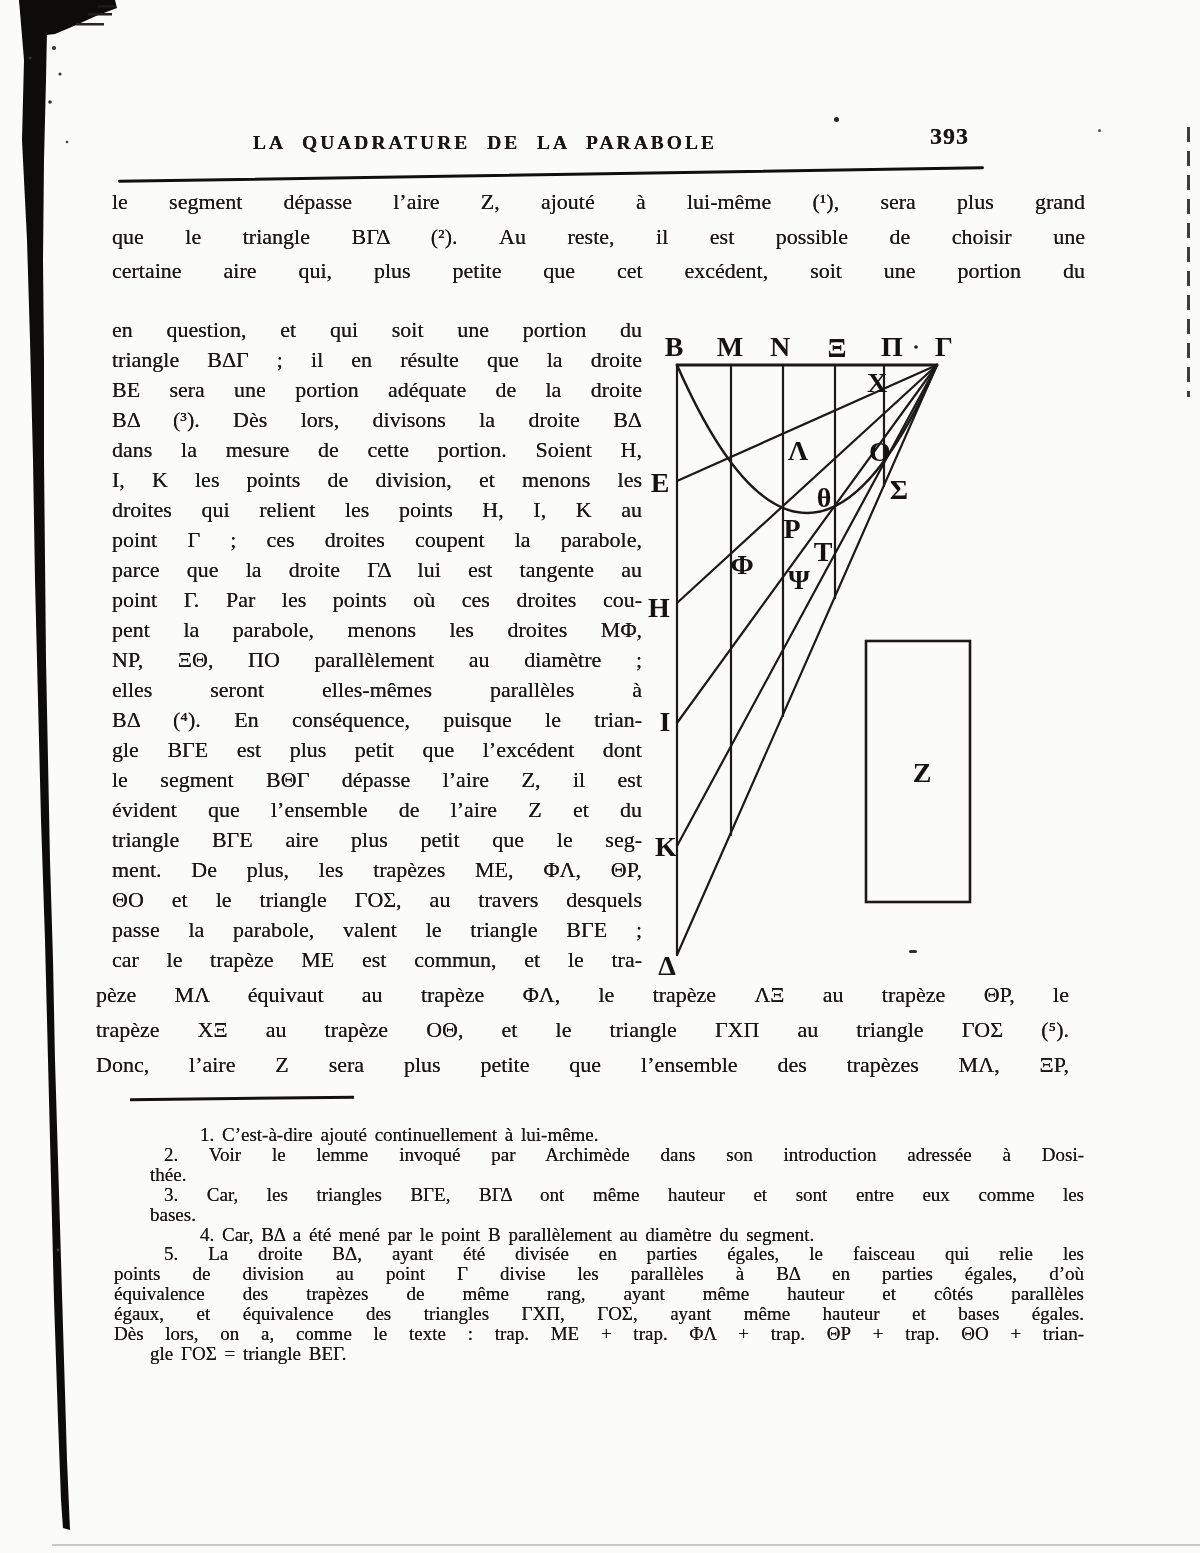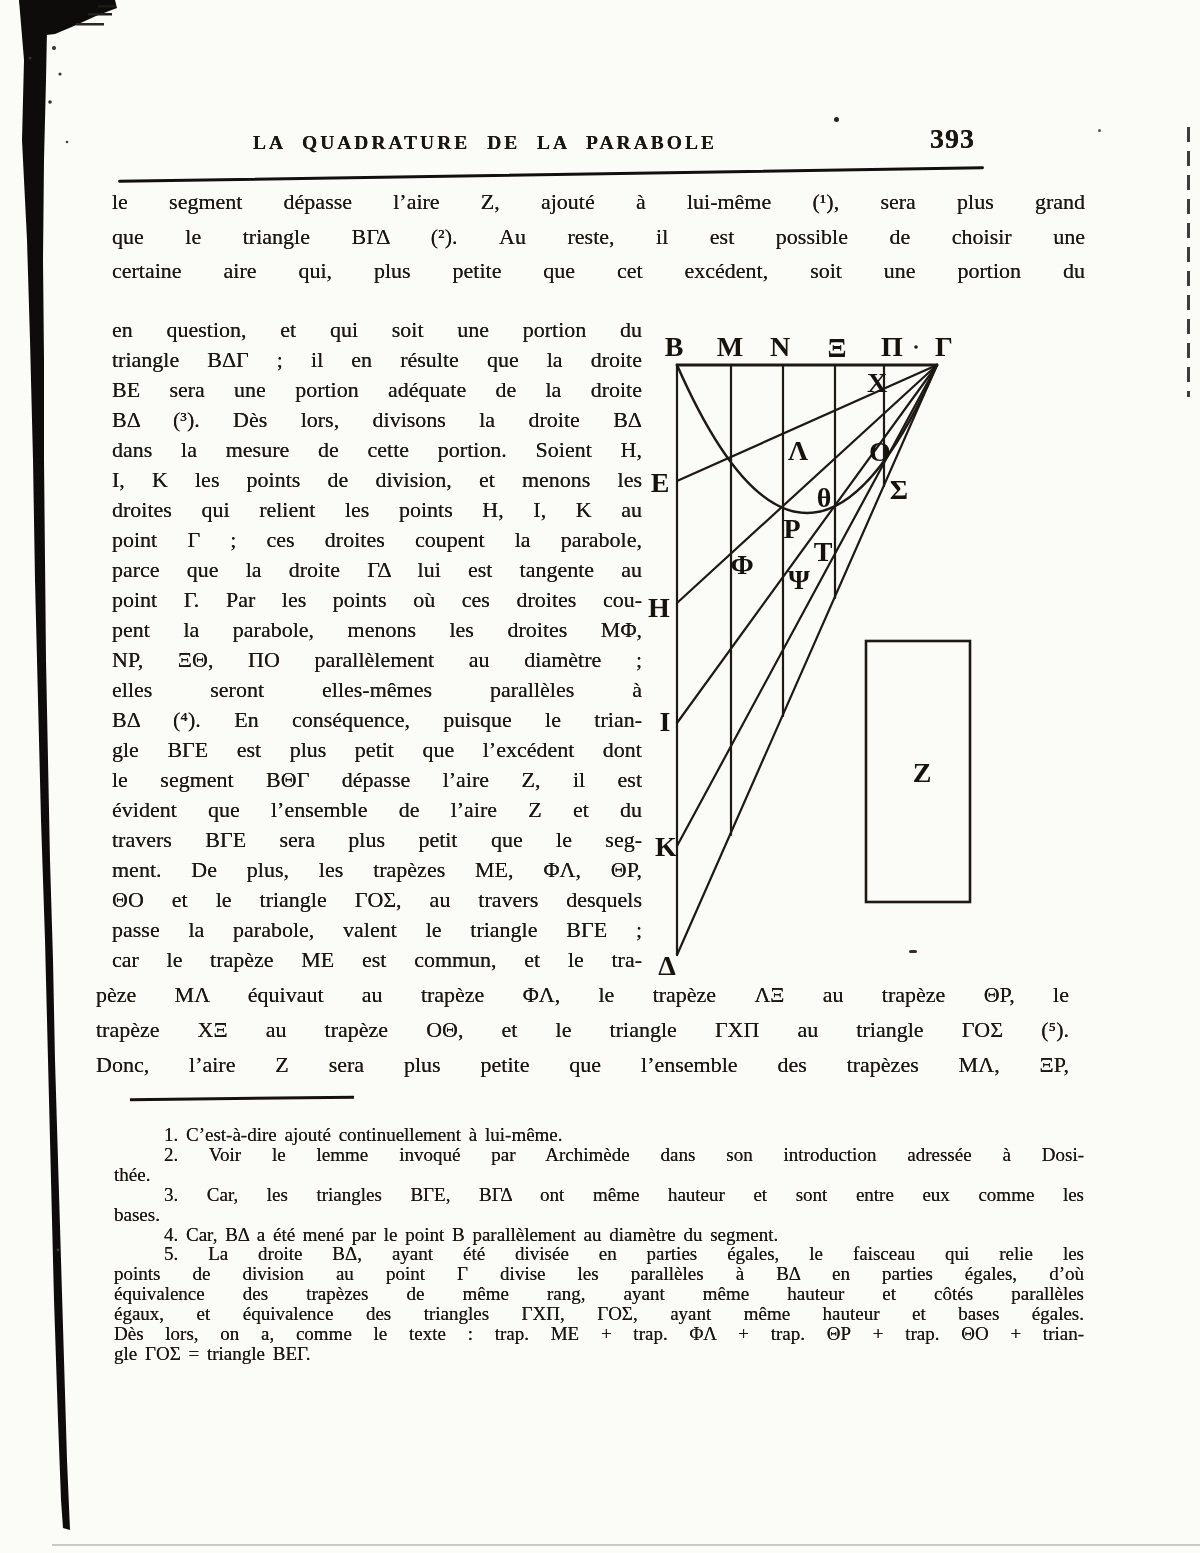--- a/index.html
+++ b/index.html
@@ -14,21 +14,21 @@
 
   
   .running-title{
     position:absolute; left:240px; top:132px; width:490px;
     text-align:center; font-size:19.5px; font-weight:bold;
     letter-spacing:3px; word-spacing:9px;
     text-shadow:0 0 .5px rgba(20,16,12,.9);
   }
   .page-number{
     position:absolute; left:930px; top:123px;
-    font-size:28px; font-weight:bold; letter-spacing:1px;
+    font-size:24px; font-weight:bold; letter-spacing:1px;
     text-shadow:0 0 .5px rgba(20,16,12,.9);
   }
   .header-rule{
     position:absolute; left:118px; top:173px; width:866px; height:3px;
     background:#12100e; transform:rotate(-0.9deg); border-radius:2px;
   }
 
   
   .textblock{ position:absolute; font-size:22px; word-spacing:2.5px;
               text-shadow:0 0 .45px rgba(22,18,14,.85); }
@@ -40,21 +40,21 @@
   
   .fn-rule{
     position:absolute; left:130px; top:1097px; width:224px; height:2.5px;
     background:#14110e; transform:rotate(-0.6deg);
   }
   #footnotes{ left:114px; top:1125px; width:970px;
               font-size:19px; line-height:19.9px; word-spacing:3px;
               text-shadow:0 0 .4px rgba(22,18,14,.85); }
   .fn-line{ text-align:justify; text-align-last:justify; white-space:nowrap; }
   .fn-indent{ text-indent:50px; }
-  .fn-flush{ text-align-last:left; }
+  .fn-flush{ text-align-last:left;margin-left:36px; }
 
   
   .figure-svg{ position:absolute; left:640px; top:330px; }
   .figure-svg line, .figure-svg path, .figure-svg rect{
     stroke:#1d1a16; fill:none; stroke-linecap:round;
   }
   .figure-svg text{
     font-family:"Liberation Serif","DejaVu Serif",serif;
     font-size:28px; font-weight:bold; fill:#16120e; text-anchor:middle;
   }
@@ -114,21 +114,21 @@
       <div class="tline">point Γ ; ces droites coupent la parabole,</div>
       <div class="tline">parce que la droite ΓΔ lui est tangente au</div>
       <div class="tline">point Γ. Par les points où ces droites cou-</div>
       <div class="tline">pent la parabole, menons les droites ΜΦ,</div>
       <div class="tline">ΝΡ, ΞΘ, ΠΟ parallèlement au diamètre ;</div>
       <div class="tline">elles seront elles-mêmes parallèles à</div>
       <div class="tline">ΒΔ (⁴). En conséquence, puisque le trian-</div>
       <div class="tline">gle ΒΓΕ est plus petit que l’excédent dont</div>
       <div class="tline">le segment ΒΘΓ dépasse l’aire Z, il est</div>
       <div class="tline">évident que l’ensemble de l’aire Z et du</div>
-      <div class="tline">travers ΒΓΕ sera plus petit que le seg-</div>
+      <div class="tline">triangle ΒΓΕ aire plus petit que le seg-</div>
       <div class="tline">ment. De plus, les trapèzes ΜΕ, ΦΛ, ΘΡ,</div>
       <div class="tline">ΘΟ et le triangle ΓΟΣ, au travers desquels</div>
       <div class="tline">passe la parabole, valent le triangle ΒΓΕ ;</div>
       <div class="tline">car le trapèze ΜΕ est commun, et le tra-</div>
     </div>
   <div class="textblock" id="body-bottom">
       <div class="tline">pèze ΜΛ équivaut au trapèze ΦΛ, le trapèze ΛΞ au trapèze ΘΡ, le</div>
       <div class="tline">trapèze ΧΞ au trapèze ΟΘ, et le triangle ΓΧΠ au triangle ΓΟΣ (⁵).</div>
       <div class="tline">Donc, l’aire Z sera plus petite que l’ensemble des trapèzes ΜΛ, ΞΡ,</div>
     </div>

